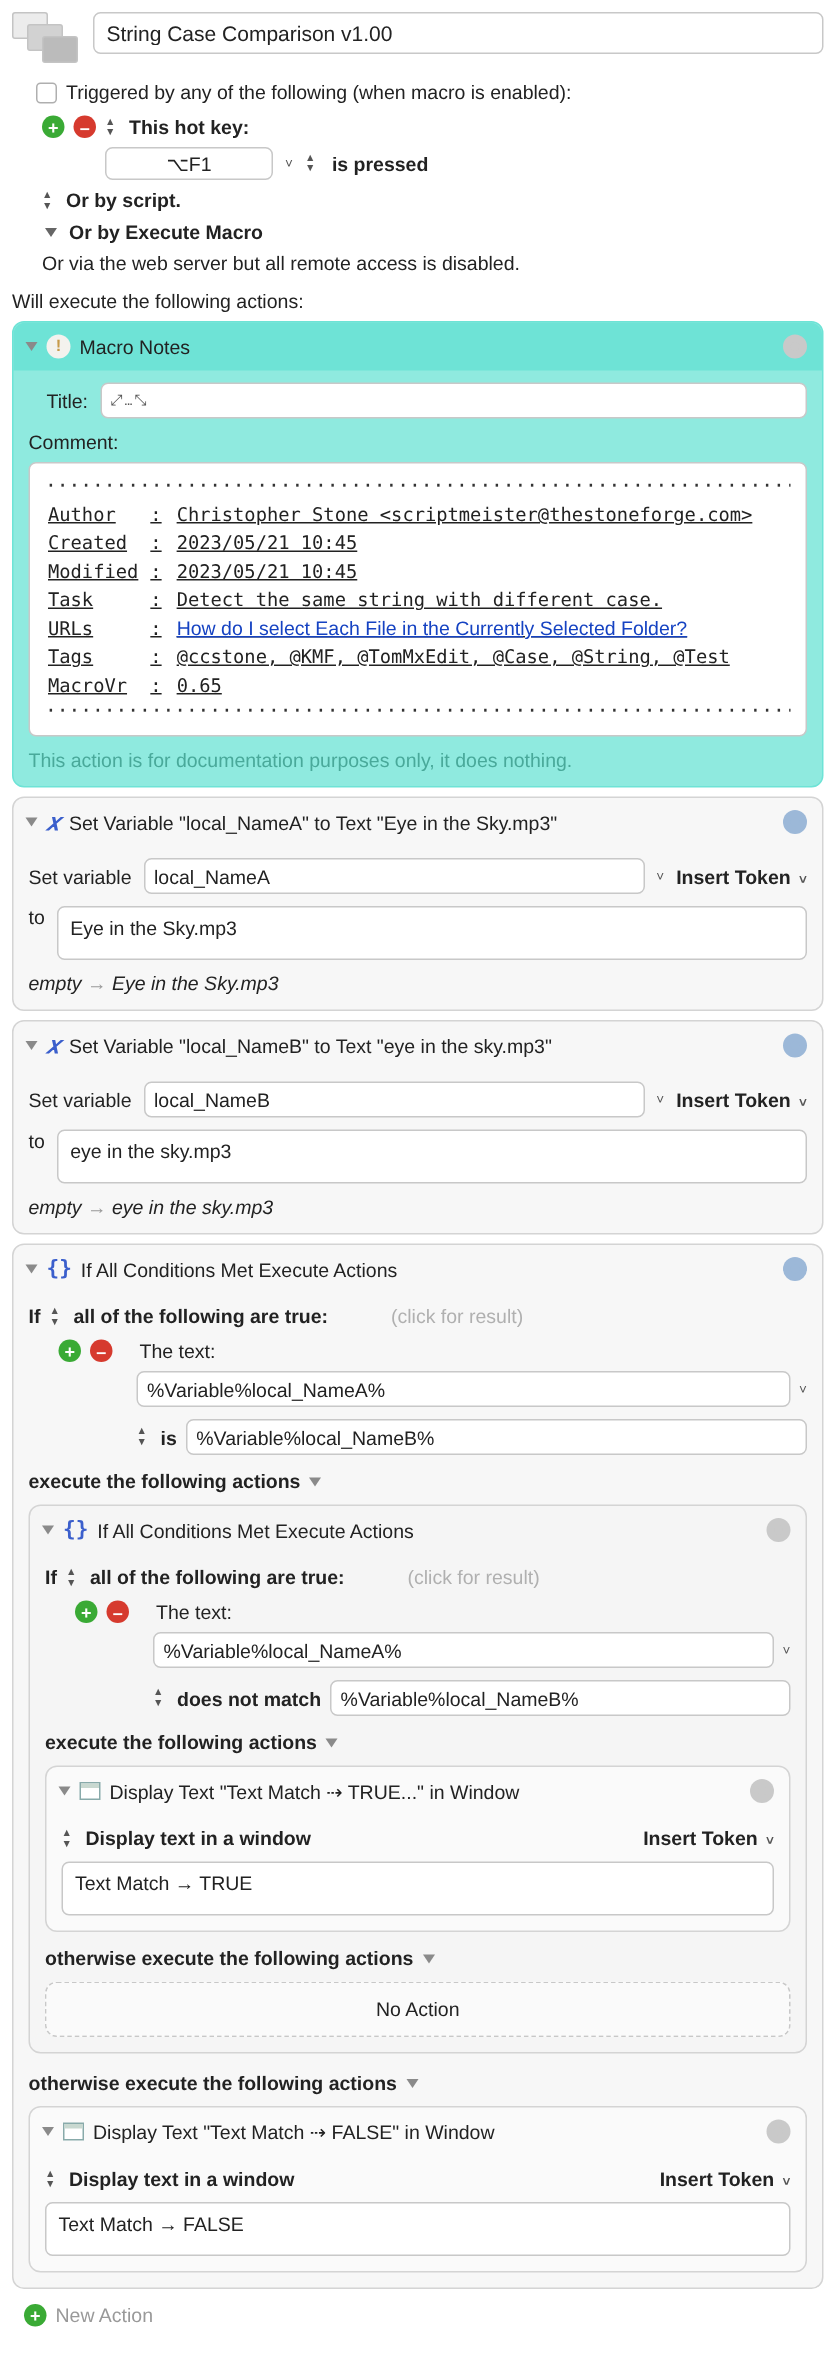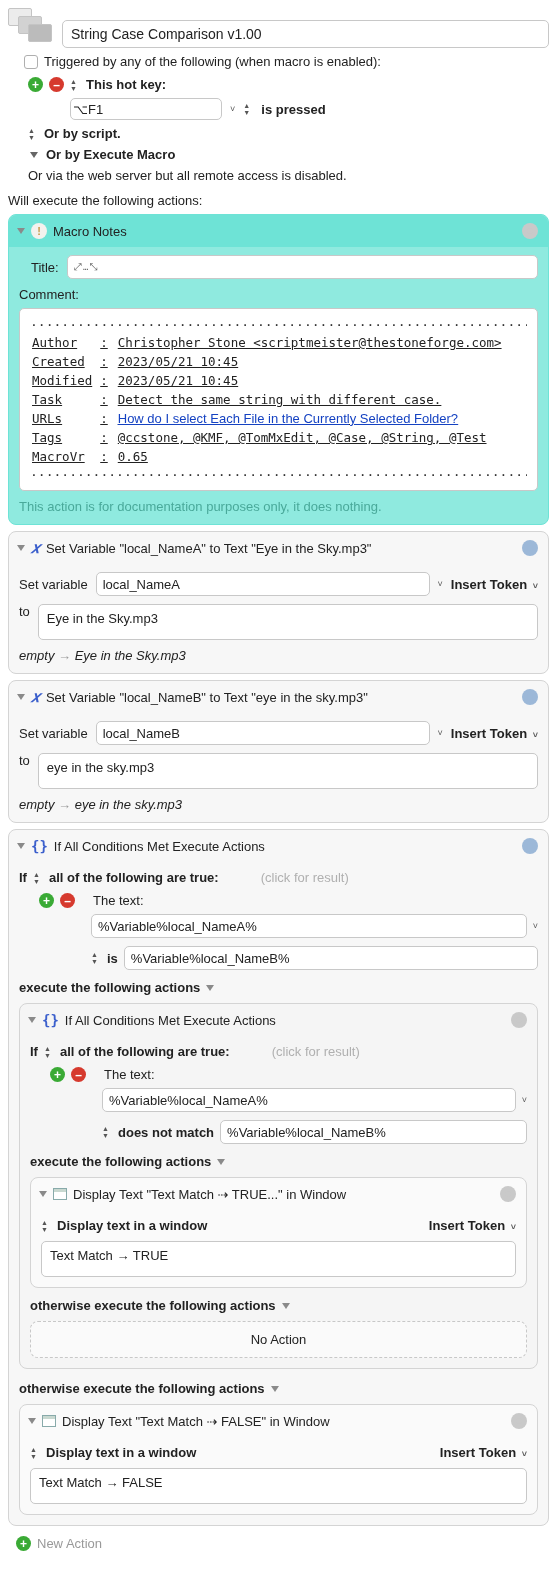--- a/index.html
+++ b/index.html
@@ -14,41 +14,41 @@
     --section:#F2F2F2;
     --section2:#F7F7F7;
     --icon-grey:#B0B0B0;
     --green:#3AAA35;
     --red:#D63A2E;
     --arrow:#8A8A8A;
   }
   *{box-sizing:border-box;font-family:-apple-system,BlinkMacSystemFont,"Helvetica Neue",Arial,sans-serif;font-size:13px;color:var(--text);}
   body{margin:0;padding:8px;background:#fff;width:557px;}
   .row{display:flex;flex-direction:row;align-items:center;}
-  .macro-title-row{display:flex;align-items:flex-end;margin-bottom:6px;}
+  .macro-title-row{display:flex;align-items:flex-start;margin-bottom:6px;}
   .stack-icon{width:44px;height:40px;position:relative;margin-right:10px;flex:0 0 44px;}
   .stack-icon div{position:absolute;width:24px;height:18px;background:#E6E6E6;border:1px solid #C4C4C4;border-radius:2px;}
   .stack-icon .a{left:0;top:0;background:#ECECEC;}
   .stack-icon .b{left:10px;top:8px;background:#D2D2D2;}
   .stack-icon .c{left:20px;top:16px;background:#BBBBBB;}
   input[type=text].title-input{flex:1;height:28px;border:1px solid var(--border);border-radius:5px;padding:0 8px;font-size:14px;}
   .checkbox-row{display:flex;align-items:center;margin:4px 0 8px 0;padding-left:16px;}
   .checkbox{width:14px;height:14px;border:1px solid #AFAFAF;border-radius:3px;margin-right:6px;}
   .icon-add,.icon-remove{width:15px;height:15px;border-radius:50%;display:inline-flex;align-items:center;justify-content:center;color:#fff;font-weight:bold;font-size:12px;line-height:1;}
   .icon-add{background:var(--green);}
   .icon-remove{background:var(--red);}
   .icon-add::before{content:"+";color:#fff;}
   .icon-remove::before{content:"–";color:#fff;}
   .updown{display:inline-block;font-size:9px;letter-spacing:-2px;color:#555;position:relative;width:10px;height:14px;}
   .updown::before{content:"▲";font-size:7px;position:absolute;top:0;left:0;color:#555;}
   .updown::after{content:"▼";font-size:7px;position:absolute;bottom:0;left:0;color:#555;}
   .bold{font-weight:600;}
   .trigger-line{margin:6px 0 6px 20px;display:flex;align-items:center;gap:6px;}
   .hotkey-row{margin-left:62px;display:flex;align-items:center;gap:8px;margin-top:4px;margin-bottom:6px;}
-  .hotkey-input{width:152px;height:22px;border:1px solid var(--border);border-radius:5px;text-align:left;font-size:13px;}
+  .hotkey-input{width:112px;height:22px;border:1px solid var(--border);border-radius:5px;text-align:center;font-size:13px;}
   .disclosure{display:inline-block;width:0;height:0;border-left:4px solid transparent;border-right:4px solid transparent;border-top:6px solid #666;margin:0 2px;}
   .plain{margin:4px 0 4px 20px;}
   .section-title{margin:10px 0 4px 0;font-size:13px;font-weight:400;}
   .action-box{border:1px solid var(--border2);border-radius:8px;margin:6px 0;background:var(--section2);}
   .action-box.teal{background:var(--teal-bg);border-color:var(--teal);}
   .action-header{display:flex;align-items:center;padding:6px 8px;gap:6px;}
   .action-header.teal{background:var(--teal);border-radius:8px 8px 0 0;}
   .action-body{padding:8px 10px 10px 10px;}
   .gear{width:20px;height:20px;position:relative;margin-left:auto;}
   .gear svg{width:20px;height:20px;display:block;}

